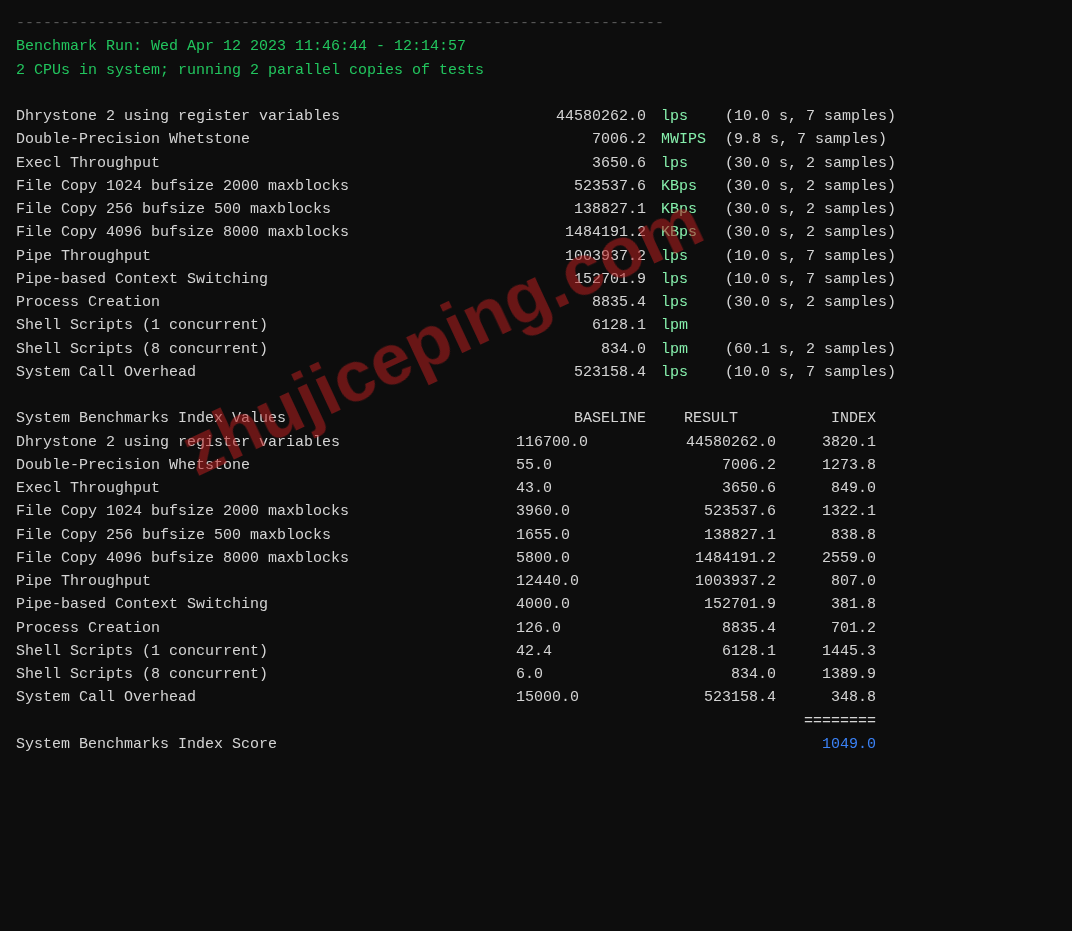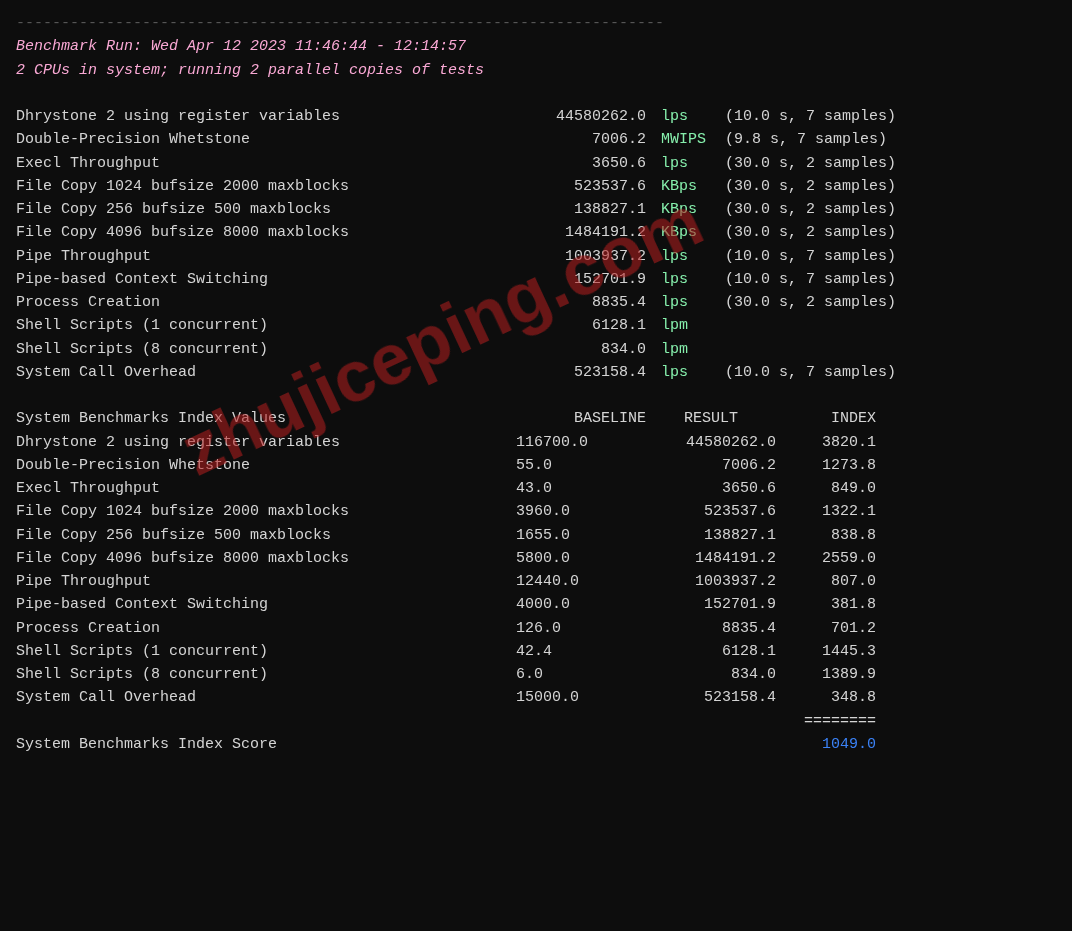--- a/index.html
+++ b/index.html
@@ -11,22 +11,21 @@
       line-height: 1.55;
       padding: 12px 16px;
       width: 1072px;
       min-height: 931px;
     }
     .separator {
       color: #555;
       letter-spacing: 0px;
     }
     .header-line {
-      color: #f9a8d4;
-      font-style: italic;
+      color: #22c55e;
     }
     .blank { height: 1.55em; }
     .bench-row {
       display: flex;
       white-space: pre;
     }
     .bench-label {
       color: #d4d4d4;
       width: 500px;
     }
@@ -145,21 +144,21 @@
     <div class="bench-row"><span class="bench-label">Dhrystone 2 using register variables</span><span class="bench-value">44580262.0</span><span class="bench-unit"> lps</span><span class="bench-detail"> (10.0 s, 7 samples)</span></div>
     <div class="bench-row"><span class="bench-label">Double-Precision Whetstone</span><span class="bench-value">7006.2</span><span class="bench-unit"> MWIPS</span><span class="bench-detail"> (9.8 s, 7 samples)</span></div>
     <div class="bench-row"><span class="bench-label">Execl Throughput</span><span class="bench-value">3650.6</span><span class="bench-unit"> lps</span><span class="bench-detail"> (30.0 s, 2 samples)</span></div>
     <div class="bench-row"><span class="bench-label">File Copy 1024 bufsize 2000 maxblocks</span><span class="bench-value">523537.6</span><span class="bench-unit"> KBps</span><span class="bench-detail"> (30.0 s, 2 samples)</span></div>
     <div class="bench-row"><span class="bench-label">File Copy 256 bufsize 500 maxblocks</span><span class="bench-value">138827.1</span><span class="bench-unit"> KBps</span><span class="bench-detail"> (30.0 s, 2 samples)</span></div>
     <div class="bench-row"><span class="bench-label">File Copy 4096 bufsize 8000 maxblocks</span><span class="bench-value">1484191.2</span><span class="bench-unit"> KBps</span><span class="bench-detail"> (30.0 s, 2 samples)</span></div>
     <div class="bench-row"><span class="bench-label">Pipe Throughput</span><span class="bench-value">1003937.2</span><span class="bench-unit"> lps</span><span class="bench-detail"> (10.0 s, 7 samples)</span></div>
     <div class="bench-row"><span class="bench-label">Pipe-based Context Switching</span><span class="bench-value">152701.9</span><span class="bench-unit"> lps</span><span class="bench-detail"> (10.0 s, 7 samples)</span></div>
     <div class="bench-row"><span class="bench-label">Process Creation</span><span class="bench-value">8835.4</span><span class="bench-unit"> lps</span><span class="bench-detail"> (30.0 s, 2 samples)</span></div>
     <div class="bench-row"><span class="bench-label">Shell Scripts (1 concurrent)</span><span class="bench-value">6128.1</span><span class="bench-unit"> lpm</span></div>
-    <div class="bench-row"><span class="bench-label">Shell Scripts (8 concurrent)</span><span class="bench-value">834.0</span><span class="bench-unit"> lpm</span></div>
+    <div class="bench-row"><span class="bench-label">Shell Scripts (8 concurrent)</span><span class="bench-value">834.0</span><span class="bench-unit"> lpm</span><span class="bench-detail"> (60.1 s, 2 samples)</span></div>
     <div class="bench-row"><span class="bench-label">System Call Overhead</span><span class="bench-value">523158.4</span><span class="bench-unit"> lps</span><span class="bench-detail"> (10.0 s, 7 samples)</span></div>
   </div>
 
 <div class="blank"></div>
 
 <div id="table-section">
     <div class="table-header">
   <span class="col-label">System Benchmarks Index Values</span>
   <span class="col-baseline">BASELINE</span>
   <span class="col-result">RESULT</span>

